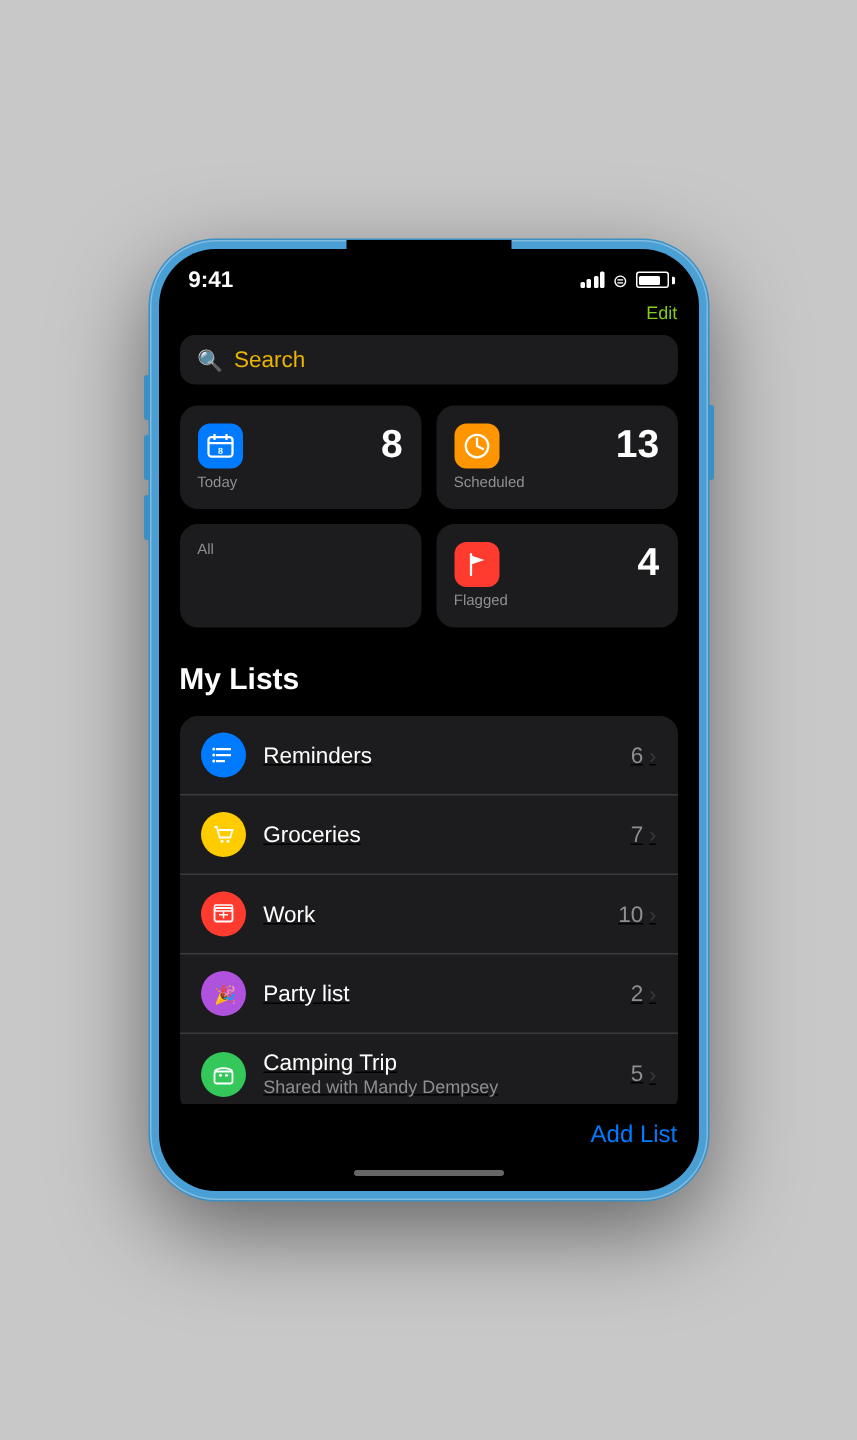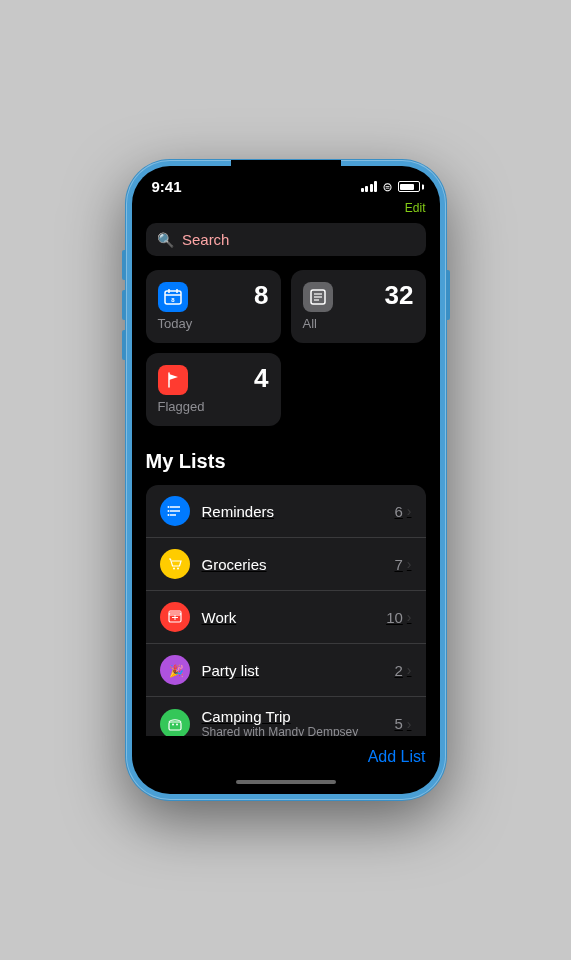--- a/index.html
+++ b/index.html
@@ -6,21 +6,21 @@
     body {
       background: #c8c8c8;
       display: flex;
       justify-content: center;
       align-items: center;
       min-height: 100vh;
       font-family: -apple-system, 'SF Pro Display', 'Helvetica Neue', sans-serif;
     }
 
     .phone-outer {
-      width: 320px;
+      width: 372px;
       height: 640px;
       background: #4a9fd5;
       border-radius: 44px;
       padding: 6px;
       box-shadow: 0 0 0 1px #3a8fc5, 0 20px 60px rgba(0,0,0,0.5), inset 0 0 0 1px rgba(255,255,255,0.3);
       position: relative;
     }
 
     
     .phone-outer::before {
@@ -170,21 +170,21 @@
       display: flex;
       align-items: center;
       gap: 7px;
       margin-bottom: 14px;
     }
     .search-icon-wrap {
       color: #8e8e93;
       font-size: 14px;
     }
     .search-text {
-      color: #fca5a5;
+      color: #eab308;
       font-size: 15px;
     }
 
     
     .tiles-grid {
       display: grid;
       grid-template-columns: 1fr 1fr;
       gap: 10px;
       margin-bottom: 24px;
     }
@@ -216,21 +216,21 @@
 
     .tile-count {
       color: #fff;
       font-size: 26px;
       font-weight: 700;
       line-height: 1;
     }
 
     .tile-label {
       color: #8e8e93;
-      font-size: 13px;
+      font-size: 10px;
       font-weight: 500;
     }
 
     
     .section-title {
       color: #fff;
       font-size: 20px;
       font-weight: 700;
       margin-bottom: 12px;
     }
@@ -383,33 +383,35 @@
                 <line x1="5" y1="1" x2="5" y2="5" stroke="white" stroke-width="1.5"></line>
                 <line x1="13" y1="1" x2="13" y2="5" stroke="white" stroke-width="1.5"></line>
                 <text x="9" y="14" text-anchor="middle" font-size="6" fill="white" font-weight="bold">8</text>
               </svg>
             </div>
             <span class="tile-count">8</span>
           </div>
           <span class="tile-label">Today</span>
         </div>
 
-
         <div class="tile">
           <div class="tile-top">
-            <div class="tile-icon icon-gray">
+            <div class="tile-icon icon-orange">
               <svg width="18" height="18" viewBox="0 0 18 18" fill="none">
-                <rect x="2" y="2" width="14" height="14" rx="2" stroke="white" stroke-width="1.5"></rect>
-                <line x1="5" y1="6" x2="13" y2="6" stroke="white" stroke-width="1.2"></line>
-                <line x1="5" y1="9" x2="13" y2="9" stroke="white" stroke-width="1.2"></line>
-                <line x1="5" y1="12" x2="10" y2="12" stroke="white" stroke-width="1.2"></line>
+                <circle cx="9" cy="9" r="7.5" stroke="white" stroke-width="1.5"></circle>
+                <line x1="9" y1="4" x2="9" y2="9" stroke="white" stroke-width="1.5" stroke-linecap="round"></line>
+                <line x1="9" y1="9" x2="13" y2="11" stroke="white" stroke-width="1.5" stroke-linecap="round"></line>
               </svg>
             </div>
-            <span class="tile-count">32</span>
-          </div>
+            <span class="tile-count">13</span>
+          </div>
+          <span class="tile-label">Scheduled</span>
+        </div>
+
+        <div class="tile">
           <span class="tile-label">All</span>
         </div>
 
         <div class="tile">
           <div class="tile-top">
             <div class="tile-icon icon-red">
               <svg width="18" height="18" viewBox="0 0 18 18" fill="none">
                 <line x1="5" y1="2" x2="5" y2="16" stroke="white" stroke-width="1.5" stroke-linecap="round"></line>
                 <path d="M5 3 L14 6 L5 9 Z" fill="white"></path>
               </svg>

